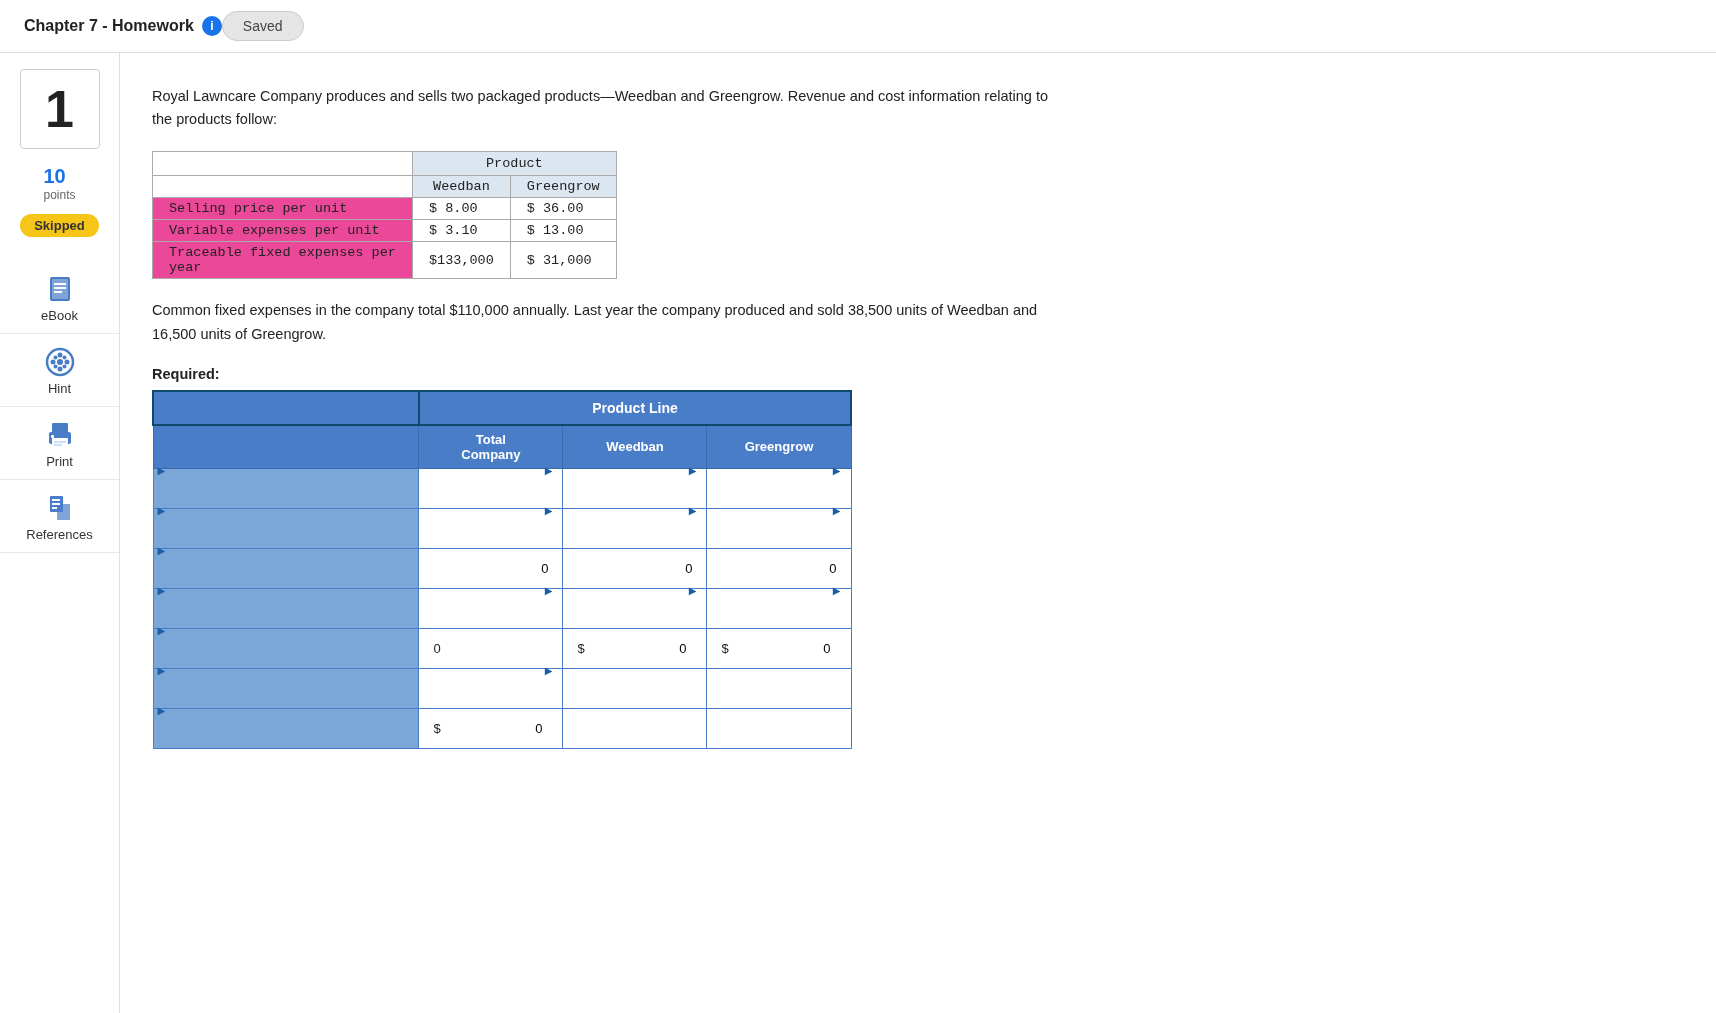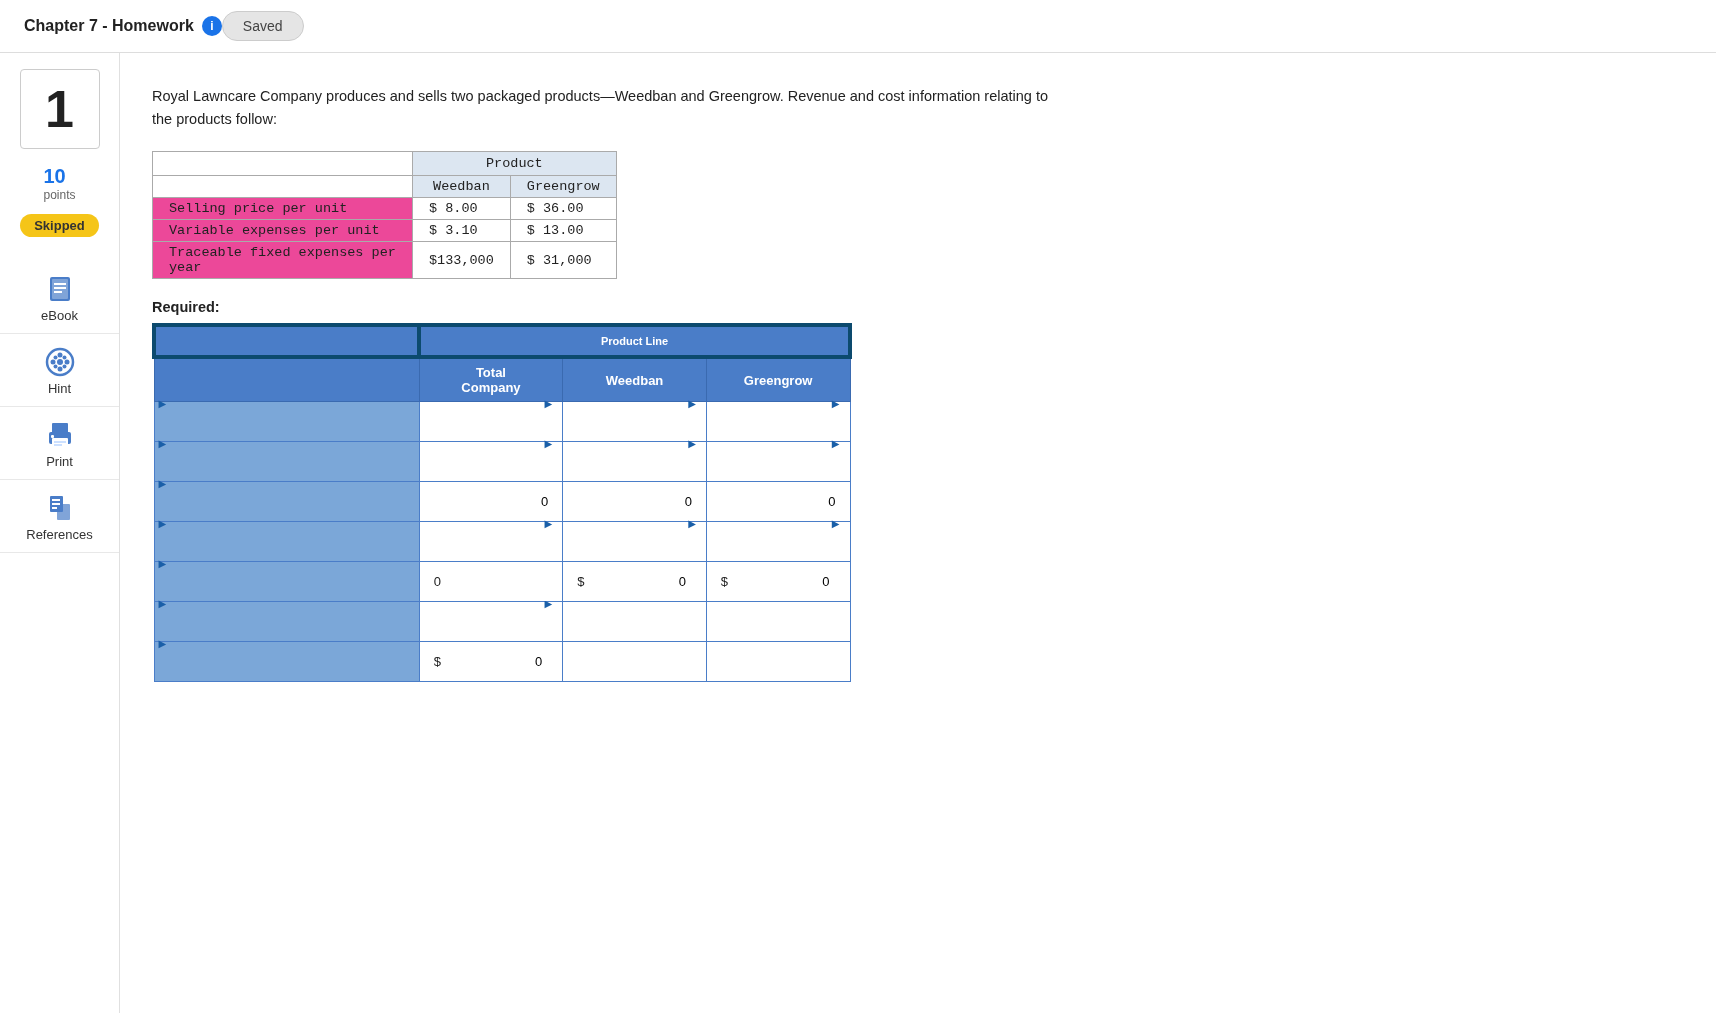--- a/index.html
+++ b/index.html
@@ -177,23 +177,23 @@
       margin-top: 8px;
     }
     .answer-table {
       border-collapse: collapse;
       width: 700px;
     }
     .answer-table .header-row th {
       background: #4a7dc8;
       color: #fff;
       font-weight: 700;
-      font-size: 11px;
+      font-size: 14px;
       padding: 8px 12px;
-      border: 4px solid #0c4a6e;
+      border: 2px solid #0c4a6e;
       text-align: center;
     }
     .answer-table .header-row th.left-col {
       background: #4a7dc8;
       width: 240px;
     }
     .answer-table .sub-header-row th {
       background: #4a7dc8;
       color: #fff;
       font-weight: 700;
@@ -362,20 +362,21 @@
           </tr>
           <tr>
             <td>Traceable fixed expenses per year</td>
             <td>$133,000</td>
             <td>$ 31,000</td>
           </tr>
         </tbody>
       </table>
     </div>
 
+    <p class="common-text">Common fixed expenses in the company total $110,000 annually. Last year the company produced and sold 38,500 units of Weedban and 16,500 units of Greengrow.</p>
 
     <p class="required-label">Required:</p>
 
     <div class="answer-table-wrapper">
       <table class="answer-table">
         <thead>
           <tr class="header-row">
             <th class="left-col"></th>
             <th colspan="3">Product Line</th>
           </tr>

